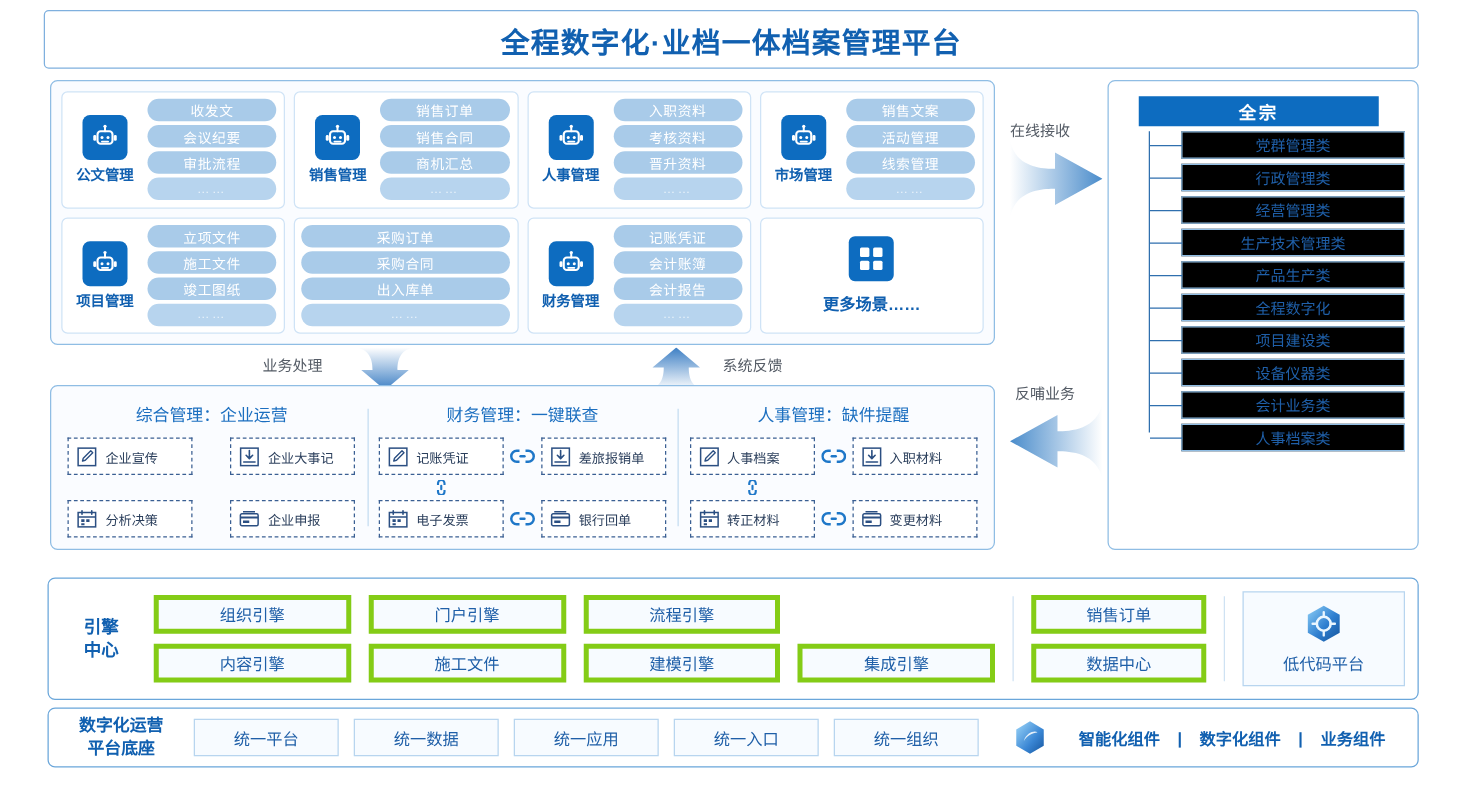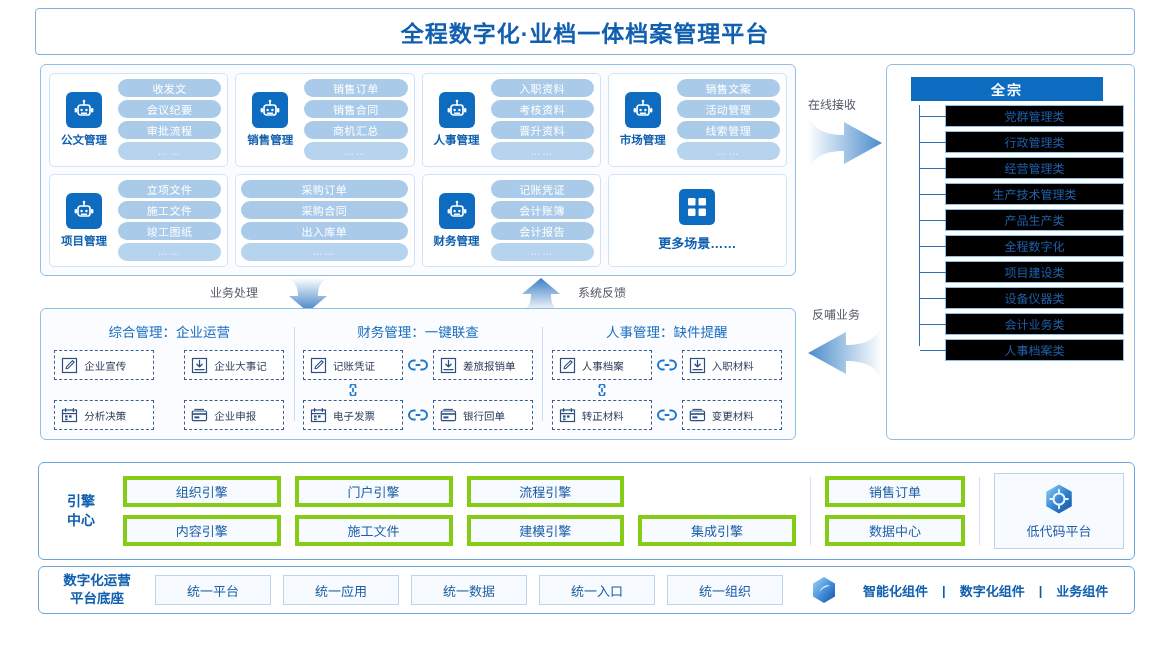--- a/index.html
+++ b/index.html
@@ -620,22 +620,22 @@
     </div>
   </div>
 
   <div class="base-panel">
     <div class="base-title">
       <div>数字化运营</div>
       <div>平台底座</div>
     </div>
     <div style="display:flex; gap:12px;" id="baseList">
         <div class="bbox">统一平台</div>
+        <div class="bbox">统一数据</div>
         <div class="bbox">统一应用</div>
-        <div class="bbox">统一数据</div>
         <div class="bbox">统一入口</div>
         <div class="bbox">统一组织</div>
       </div>
     <svg class="base-ico" viewBox="0 0 30 30">
       <defs>
           <linearGradient id="hexb" x1="0" y1="0" x2="1" y2="1">
         <stop offset="0%" stop-color="#9fd8fa"></stop>
             <stop offset="60%" stop-color="#3a86d4"></stop>
             <stop offset="100%" stop-color="#15559e"></stop>
           </linearGradient>

